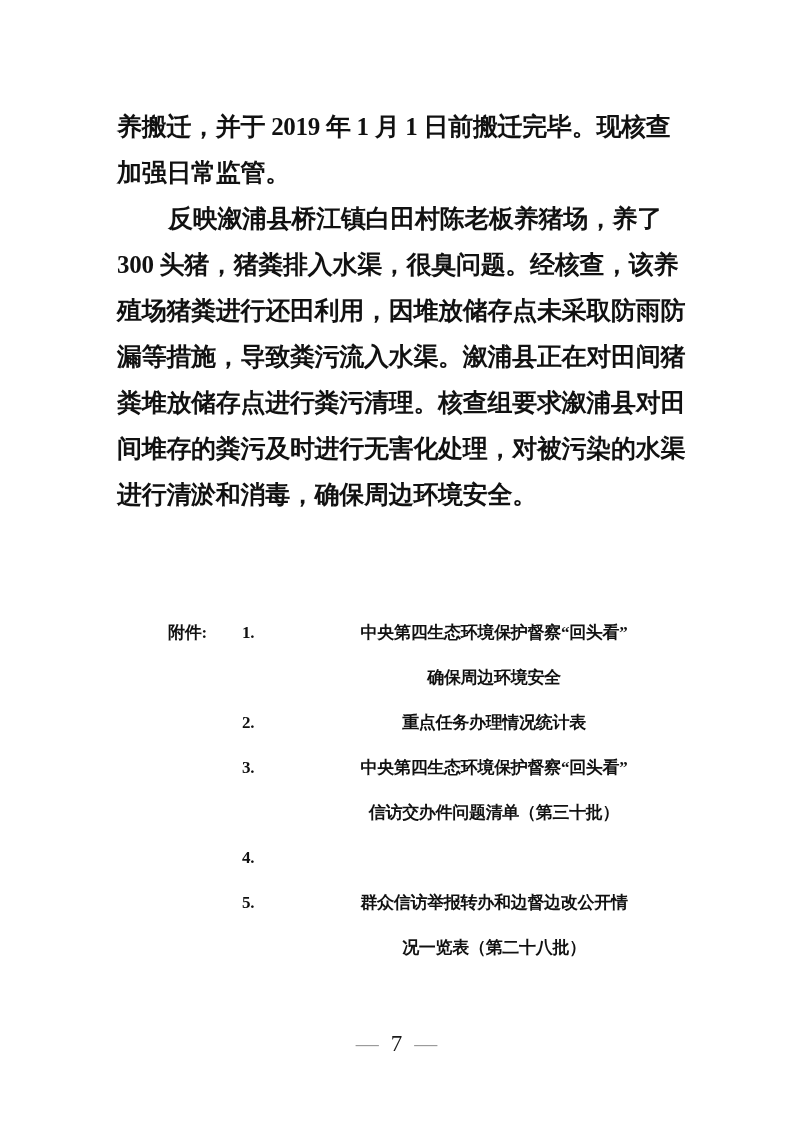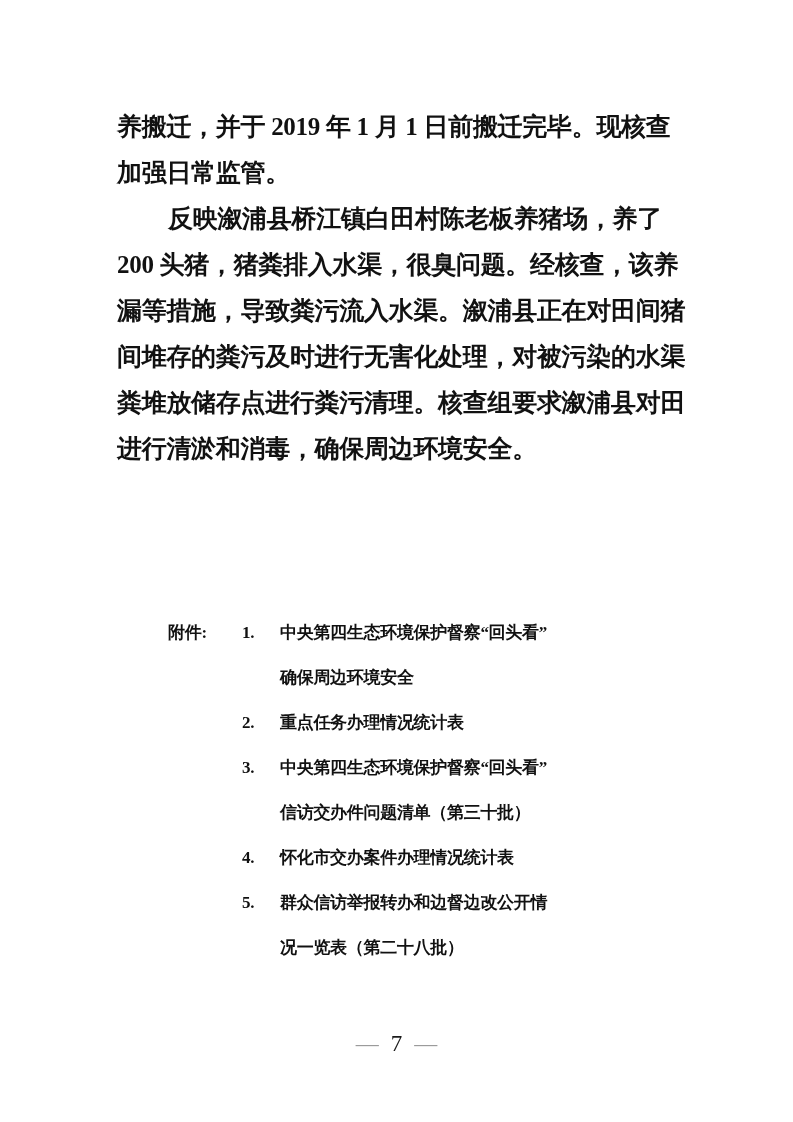--- a/index.html
+++ b/index.html
@@ -53,20 +53,21 @@
     white-space: nowrap;
   }
   .att-num {
     width: 38px;
     flex: 0 0 auto;
     white-space: nowrap;
   }
   .att-text {
     flex: 1 1 auto;
     white-space: nowrap;
+    text-align: center;
   }
   .footer {
     position: absolute;
     left: 0;
     top: 1024px;
     width: 793px;
     height: 40px;
     line-height: 40px;
     text-align: center;
     font-size: 23px;
@@ -85,24 +86,25 @@
 
 <div class="page">
 
   <div class="body-text">
     <div>
       <div class="line">养搬迁，并于 2019 年 1 月 1 日前搬迁完毕。现核查</div>
       <div class="line">加强日常监管。</div>
     </div>
     <div>
       <div class="line indent">反映溆浦县桥江镇白田村陈老板养猪场，养了</div>
-      <div class="line">200 头猪，猪粪排入水渠，很臭问题。经核查，该养</div>
+      <div class="line">300 头猪，猪粪排入水渠，很臭问题。经核查，该养</div>
+      <div class="line">殖场猪粪进行还田利用，因堆放储存点未采取防雨防</div>
       <div class="line">漏等措施，导致粪污流入水渠。溆浦县正在对田间猪</div>
+      <div class="line">粪堆放储存点进行粪污清理。核查组要求溆浦县对田</div>
       <div class="line">间堆存的粪污及时进行无害化处理，对被污染的水渠</div>
-      <div class="line">粪堆放储存点进行粪污清理。核查组要求溆浦县对田</div>
       <div class="line">进行清淤和消毒，确保周边环境安全。</div>
     </div>
   </div>
 
   <div class="attachments">
     <div class="att-row">
       <span class="att-prefix">附件:</span>
       <span class="att-num">1.</span>
       <span class="att-text">中央第四生态环境保护督察“回头看”</span>
     </div>
@@ -122,21 +124,20 @@
       <span class="att-text">中央第四生态环境保护督察“回头看”</span>
     </div>
     <div class="att-row">
       <span class="att-prefix"></span>
       <span class="att-num"></span>
       <span class="att-text">信访交办件问题清单（第三十批）</span>
     </div>
     <div class="att-row">
       <span class="att-prefix"></span>
       <span class="att-num">4.</span>
-      <span class="att-text">怀化市交办案件办理情况统计表</span>
     </div>
     <div class="att-row">
       <span class="att-prefix"></span>
       <span class="att-num">5.</span>
       <span class="att-text">群众信访举报转办和边督边改公开情</span>
     </div>
     <div class="att-row">
       <span class="att-prefix"></span>
       <span class="att-num"></span>
       <span class="att-text">况一览表（第二十八批）</span>

